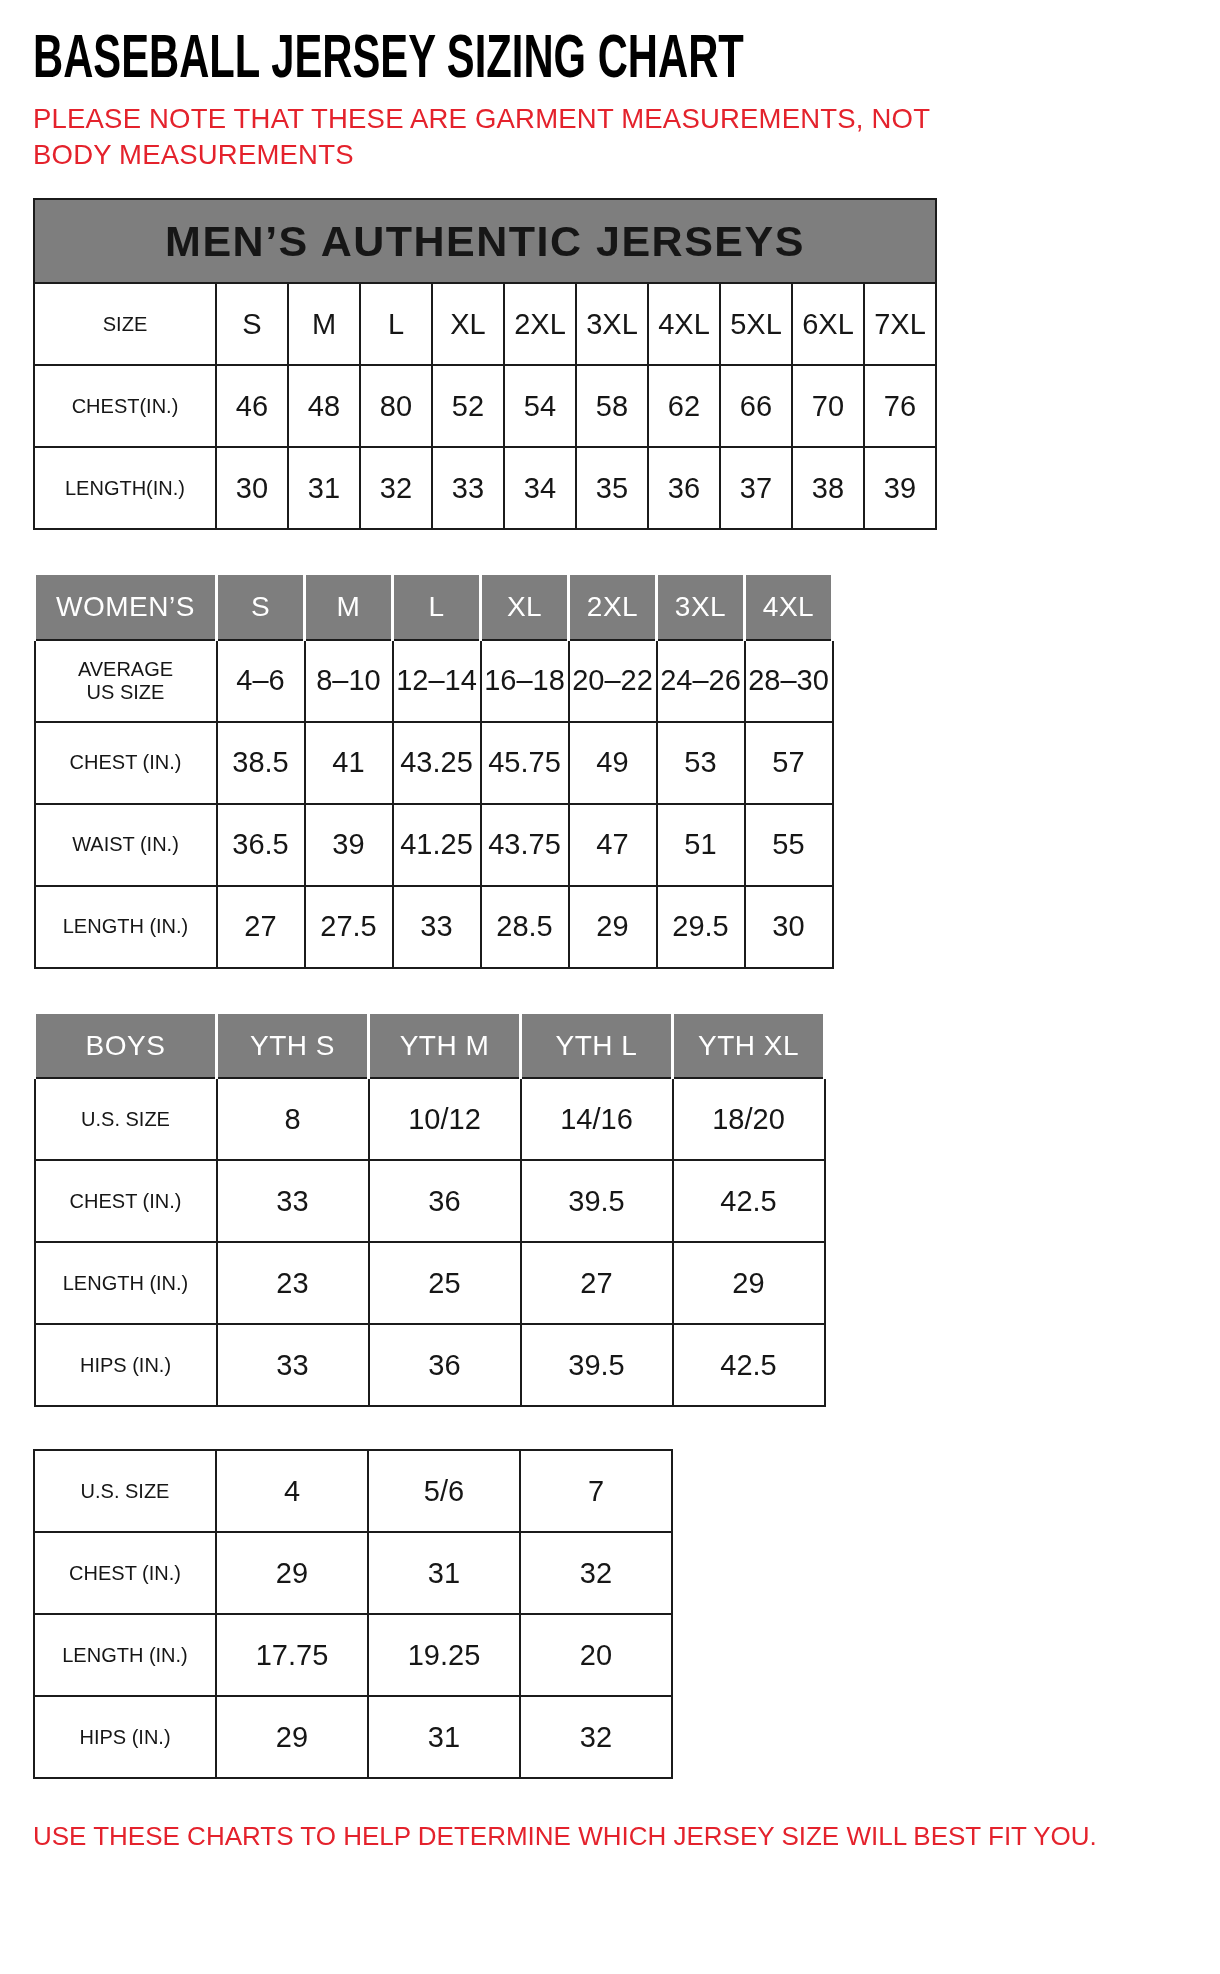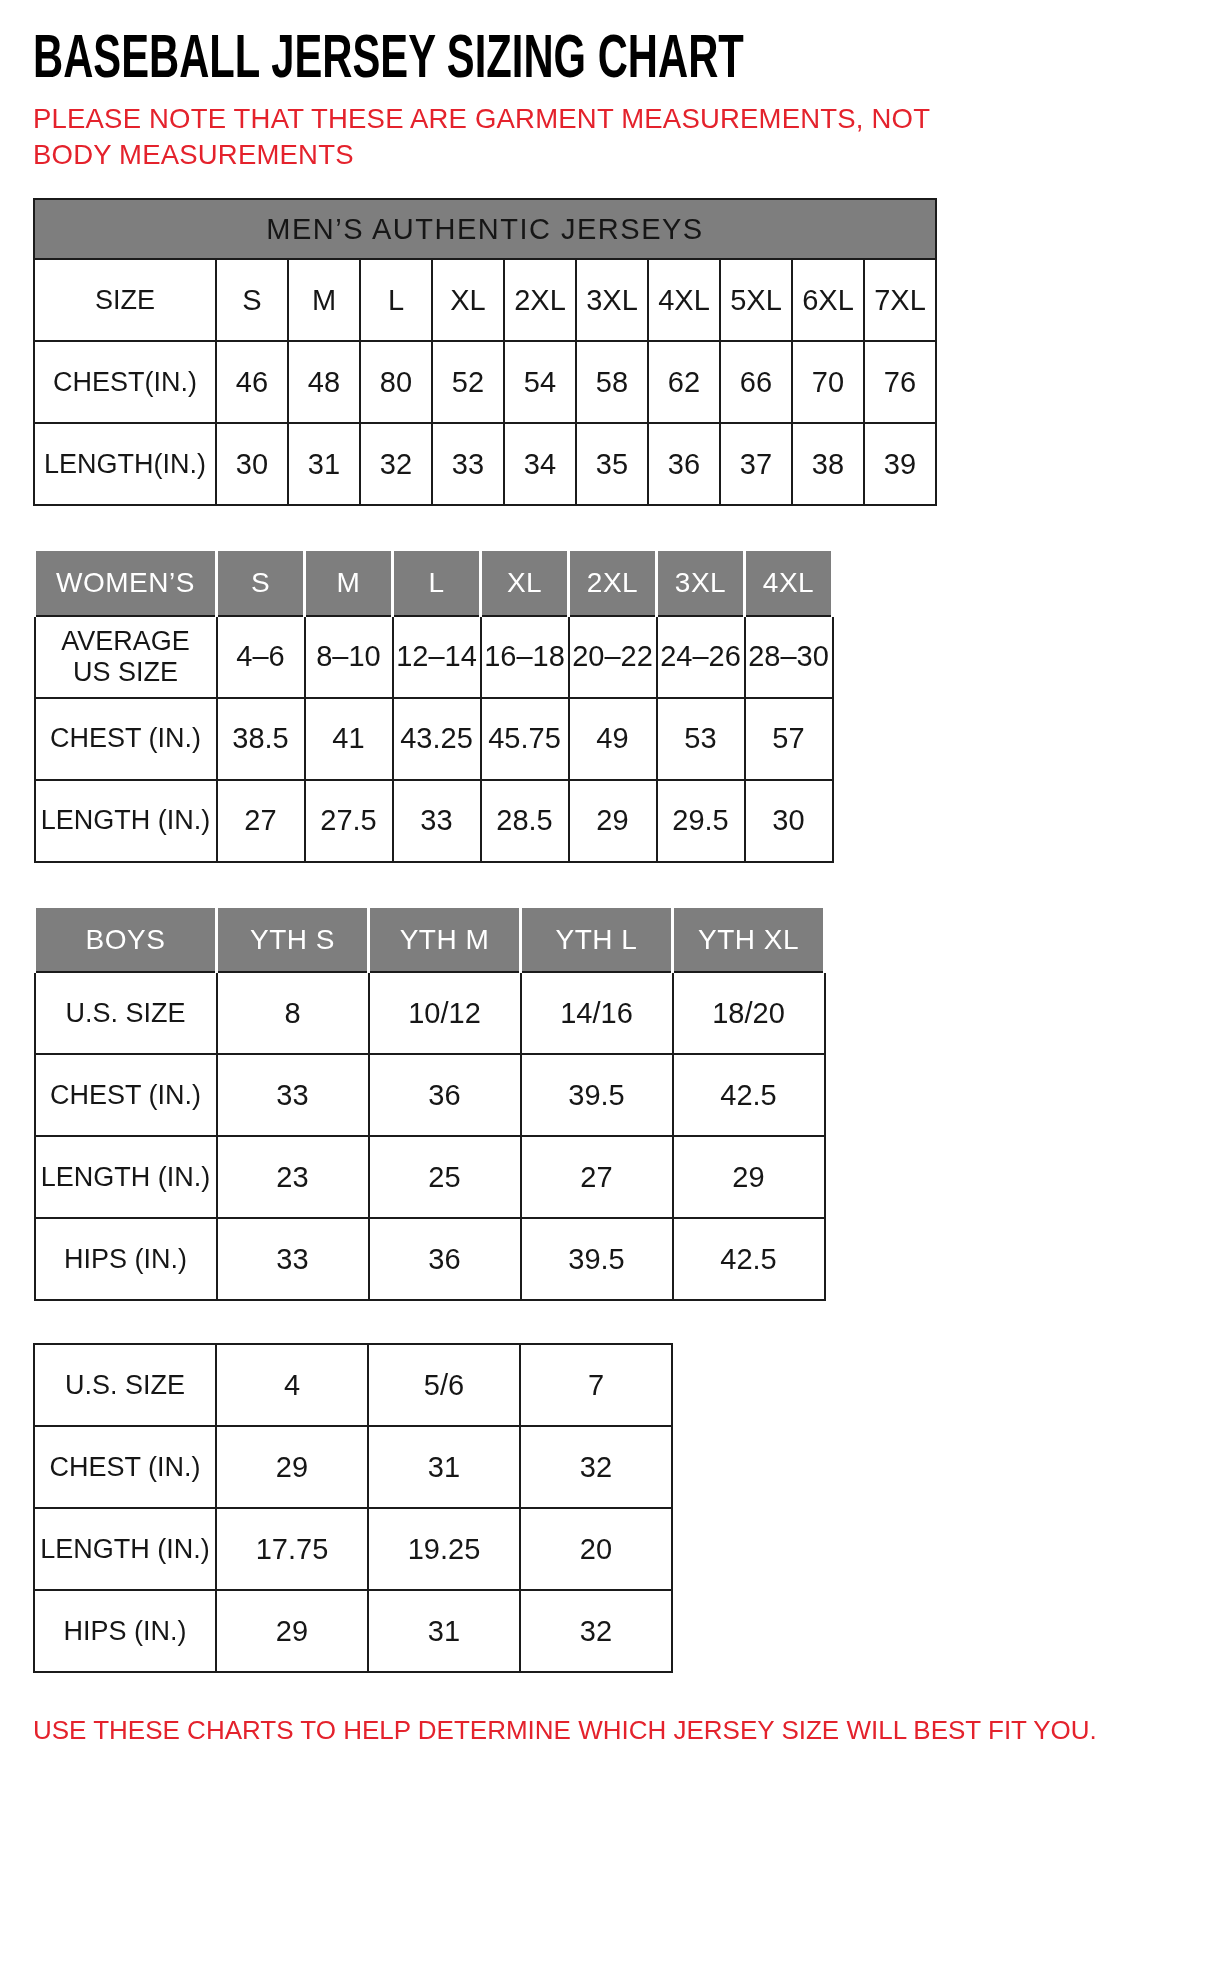--- a/index.html
+++ b/index.html
@@ -47,39 +47,39 @@
     text-align: center;
     vertical-align: middle;
     padding: 0;
     color: #161616;
   }
 
   .banner-cell {
     border: none;
     background: var(--gray, #7e7e7e);
     color: #ffffff;
-    font-size: 29px;
-    font-weight: 400;
+    font-size: 43px;
+    font-weight: 700;
     letter-spacing: 1.5px;
-    height: 60px;
+    height: 84px;
   }
 
   .gray-row .gray-cell {
     background: var(--gray, #7e7e7e);
     color: #ffffff;
     font-size: 28px;
     height: 66px;
     border: 3px solid #ffffff;
     border-bottom: 2px solid var(--line, #1b1b1b);
     letter-spacing: 0.5px;
   }
 
   .data-row td { height: 82px; }
   .row-label {
-    font-size: 27px;
+    font-size: 20px;
     line-height: 1.15;
     white-space: pre-line;
   }
   .value-cell { font-size: 29px; }
 
   .col-label { width: 182px; }
   .col-m { width: 72px; }
   .col-w { width: 88px; }
   .col-b { width: 152px; }
 
@@ -181,20 +181,30 @@
           <td class="row-label">CHEST (IN.)</td>
           <td class="value-cell">38.5</td>
           <td class="value-cell">41</td>
           <td class="value-cell">43.25</td>
           <td class="value-cell">45.75</td>
           <td class="value-cell">49</td>
           <td class="value-cell">53</td>
           <td class="value-cell">57</td>
         </tr>
         <tr class="data-row">
+          <td class="row-label">WAIST (IN.)</td>
+          <td class="value-cell">36.5</td>
+          <td class="value-cell">39</td>
+          <td class="value-cell">41.25</td>
+          <td class="value-cell">43.75</td>
+          <td class="value-cell">47</td>
+          <td class="value-cell">51</td>
+          <td class="value-cell">55</td>
+        </tr>
+        <tr class="data-row">
           <td class="row-label">LENGTH (IN.)</td>
           <td class="value-cell">27</td>
           <td class="value-cell">27.5</td>
           <td class="value-cell">33</td>
           <td class="value-cell">28.5</td>
           <td class="value-cell">29</td>
           <td class="value-cell">29.5</td>
           <td class="value-cell">30</td>
         </tr>
       </tbody>

